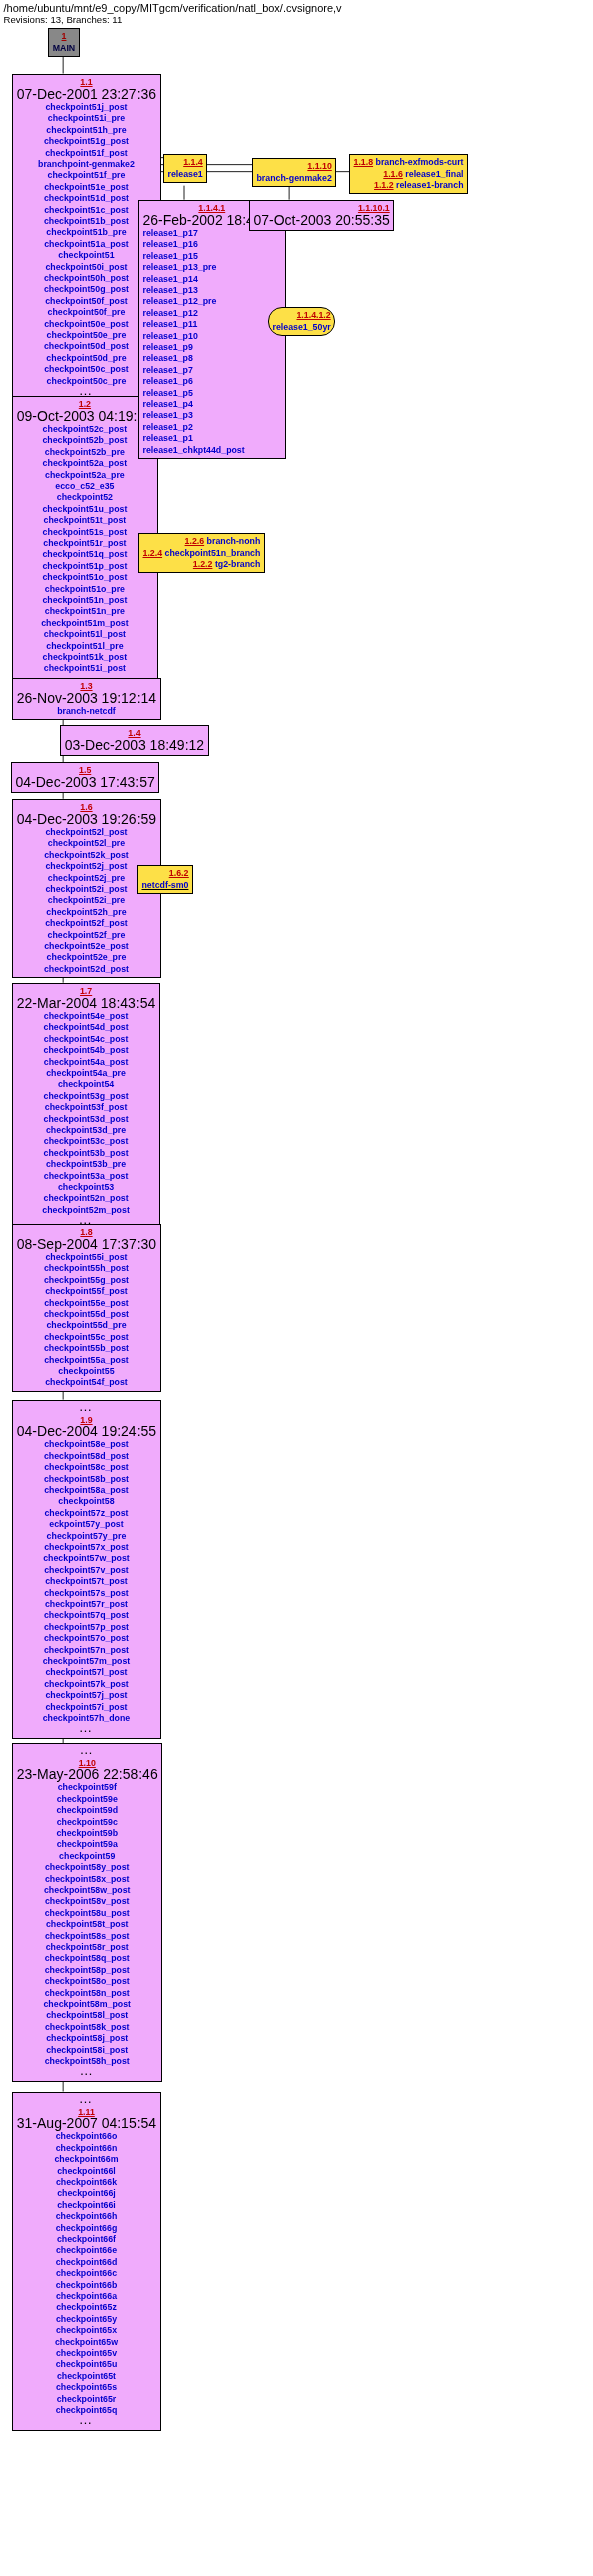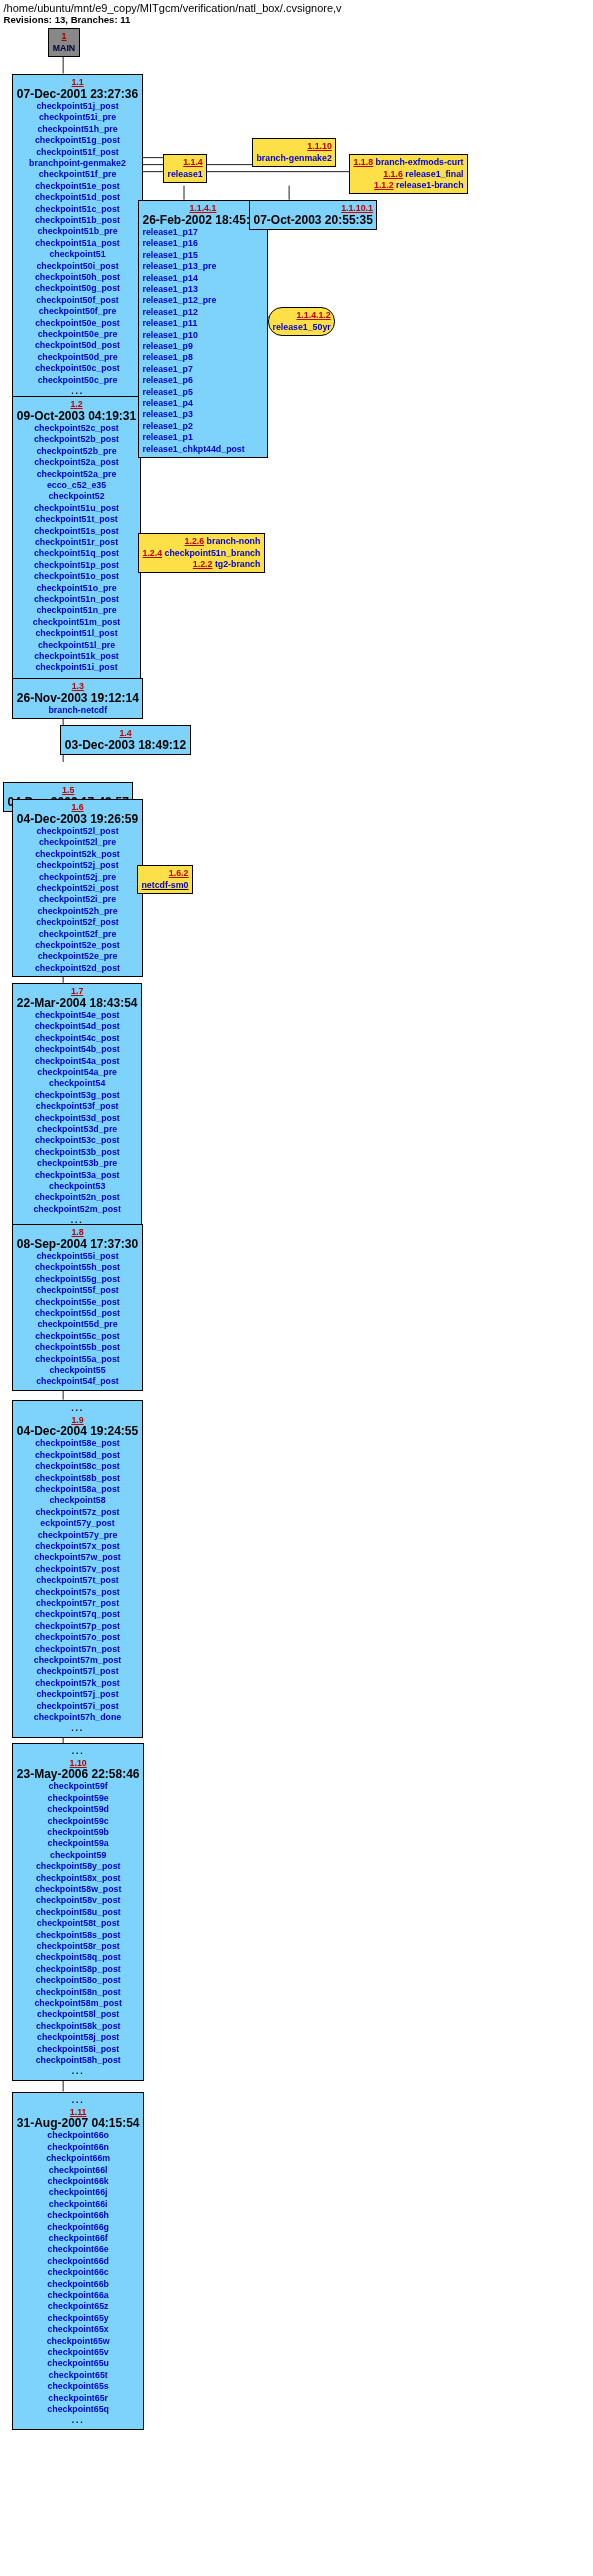--- a/index.html
+++ b/index.html
@@ -10,44 +10,43 @@
     background: #fff;
     width: 594px;
   }
   .header-path {
     font-size: 11px;
     padding: 1.8px 3.5px 0 3.5px;
   }
   .header-meta {
     font-size: 9.6px;
     padding: 0 3.5px 3.5px 3.5px;
-    font-weight: bold;
   }
   .canvas {
     position: relative;
     width: 594px;
     height: 2540px;
   }
   .box {
     position: absolute;
     border: 0.9px solid #000;
     padding: 1.8px 3.5px;
     text-align: center;
     white-space: nowrap;
     font-size: 8.8px;
     line-height: 11.4px;
   }
   .box.left-align {
     text-align: left;
   }
-  .box.green { background: #7dd3fc; }   
+  .box.green { background: #f0abfc; }   
   .box.yellow { background: #fde047; text-align: right; }  
   .box.dark { background-color: #888; } 
   .revnum { font-weight: bold; color: #c00000; text-decoration: underline; }
-  .date { color: #000; font-weight: bold; font-size:12px; }
+  .date { color: #000; font-weight: normal; font-size:14px; }
   .tag { color: #0000cc; font-weight: bold; }
   .ellipsis { font-weight: bold; color:#000; letter-spacing: 1.8px; }
   svg.lines {
     position:absolute;
     top:0;left:0;
     width:594px;
     height:2540px;
     pointer-events:none;
   }
 </style>
@@ -91,35 +90,35 @@
   <div class="box dark" style="left:48px;top:0px;width:23px;">
     <span class="revnum" style="color:#a00000">1</span><br>
     <span class="tag" style="color:#000040">MAIN</span>
   </div>
 
   <div id="chain-container">
       <div class="box green" style="left: 12.3px; top: 46px; min-width: 96px;"><span class="revnum">1.1</span><br><span class="date">07-Dec-2001 23:27:36</span><br><span class="tag">checkpoint51j_post</span><br><span class="tag">checkpoint51i_pre</span><br><span class="tag">checkpoint51h_pre</span><br><span class="tag">checkpoint51g_post</span><br><span class="tag">checkpoint51f_post</span><br><span class="tag">branchpoint-genmake2</span><br><span class="tag">checkpoint51f_pre</span><br><span class="tag">checkpoint51e_post</span><br><span class="tag">checkpoint51d_post</span><br><span class="tag">checkpoint51c_post</span><br><span class="tag">checkpoint51b_post</span><br><span class="tag">checkpoint51b_pre</span><br><span class="tag">checkpoint51a_post</span><br><span class="tag">checkpoint51</span><br><span class="tag">checkpoint50i_post</span><br><span class="tag">checkpoint50h_post</span><br><span class="tag">checkpoint50g_post</span><br><span class="tag">checkpoint50f_post</span><br><span class="tag">checkpoint50f_pre</span><br><span class="tag">checkpoint50e_post</span><br><span class="tag">checkpoint50e_pre</span><br><span class="tag">checkpoint50d_post</span><br><span class="tag">checkpoint50d_pre</span><br><span class="tag">checkpoint50c_post</span><br><span class="tag">checkpoint50c_pre</span><div class="ellipsis">...</div></div>
       <div class="box green" style="left: 12.3px; top: 368px; min-width: 96px;"><span class="revnum">1.2</span><br><span class="date">09-Oct-2003 04:19:31</span><br><span class="tag">checkpoint52c_post</span><br><span class="tag">checkpoint52b_post</span><br><span class="tag">checkpoint52b_pre</span><br><span class="tag">checkpoint52a_post</span><br><span class="tag">checkpoint52a_pre</span><br><span class="tag">ecco_c52_e35</span><br><span class="tag">checkpoint52</span><br><span class="tag">checkpoint51u_post</span><br><span class="tag">checkpoint51t_post</span><br><span class="tag">checkpoint51s_post</span><br><span class="tag">checkpoint51r_post</span><br><span class="tag">checkpoint51q_post</span><br><span class="tag">checkpoint51p_post</span><br><span class="tag">checkpoint51o_post</span><br><span class="tag">checkpoint51o_pre</span><br><span class="tag">checkpoint51n_post</span><br><span class="tag">checkpoint51n_pre</span><br><span class="tag">checkpoint51m_post</span><br><span class="tag">checkpoint51l_post</span><br><span class="tag">checkpoint51l_pre</span><br><span class="tag">checkpoint51k_post</span><br><span class="tag">checkpoint51i_post</span><div class="ellipsis">...</div></div>
       <div class="box green" style="left: 12.3px; top: 650px; min-width: 96px;"><span class="revnum">1.3</span><br><span class="date">26-Nov-2003 19:12:14</span><br><span class="tag">branch-netcdf</span></div>
       <div class="box green" style="left: 12.3px; top: 697px; min-width: 96px; margin-left: 48px;"><span class="revnum">1.4</span><br><span class="date">03-Dec-2003 18:49:12</span></div>
-      <div class="box green" style="left: 3px; top: 734px; min-width: 96px; margin-top: 20px;"><span class="revnum">1.5</span><br><span class="date">04-Dec-2003 17:43:57</span></div>
+      <div class="box green" style="left: 11px; top: 734px; min-width: 96px;"><span class="revnum">1.5</span><br><span class="date">04-Dec-2003 17:43:57</span></div>
       <div class="box green" style="left: 12.3px; top: 771px; min-width: 96px;"><span class="revnum">1.6</span><br><span class="date">04-Dec-2003 19:26:59</span><br><span class="tag">checkpoint52l_post</span><br><span class="tag">checkpoint52l_pre</span><br><span class="tag">checkpoint52k_post</span><br><span class="tag">checkpoint52j_post</span><br><span class="tag">checkpoint52j_pre</span><br><span class="tag">checkpoint52i_post</span><br><span class="tag">checkpoint52i_pre</span><br><span class="tag">checkpoint52h_pre</span><br><span class="tag">checkpoint52f_post</span><br><span class="tag">checkpoint52f_pre</span><br><span class="tag">checkpoint52e_post</span><br><span class="tag">checkpoint52e_pre</span><br><span class="tag">checkpoint52d_post</span></div>
       <div class="box green" style="left: 12.3px; top: 955px; min-width: 96px;"><span class="revnum">1.7</span><br><span class="date">22-Mar-2004 18:43:54</span><br><span class="tag">checkpoint54e_post</span><br><span class="tag">checkpoint54d_post</span><br><span class="tag">checkpoint54c_post</span><br><span class="tag">checkpoint54b_post</span><br><span class="tag">checkpoint54a_post</span><br><span class="tag">checkpoint54a_pre</span><br><span class="tag">checkpoint54</span><br><span class="tag">checkpoint53g_post</span><br><span class="tag">checkpoint53f_post</span><br><span class="tag">checkpoint53d_post</span><br><span class="tag">checkpoint53d_pre</span><br><span class="tag">checkpoint53c_post</span><br><span class="tag">checkpoint53b_post</span><br><span class="tag">checkpoint53b_pre</span><br><span class="tag">checkpoint53a_post</span><br><span class="tag">checkpoint53</span><br><span class="tag">checkpoint52n_post</span><br><span class="tag">checkpoint52m_post</span><div class="ellipsis">...</div></div>
       <div class="box green" style="left: 12.3px; top: 1196px; min-width: 96px;"><span class="revnum">1.8</span><br><span class="date">08-Sep-2004 17:37:30</span><br><span class="tag">checkpoint55i_post</span><br><span class="tag">checkpoint55h_post</span><br><span class="tag">checkpoint55g_post</span><br><span class="tag">checkpoint55f_post</span><br><span class="tag">checkpoint55e_post</span><br><span class="tag">checkpoint55d_post</span><br><span class="tag">checkpoint55d_pre</span><br><span class="tag">checkpoint55c_post</span><br><span class="tag">checkpoint55b_post</span><br><span class="tag">checkpoint55a_post</span><br><span class="tag">checkpoint55</span><br><span class="tag">checkpoint54f_post</span></div>
       <div class="box green" style="left: 12.3px; top: 1372px; min-width: 96px;"><div class="ellipsis">...</div><span class="revnum">1.9</span><br><span class="date">04-Dec-2004 19:24:55</span><br><span class="tag">checkpoint58e_post</span><br><span class="tag">checkpoint58d_post</span><br><span class="tag">checkpoint58c_post</span><br><span class="tag">checkpoint58b_post</span><br><span class="tag">checkpoint58a_post</span><br><span class="tag">checkpoint58</span><br><span class="tag">checkpoint57z_post</span><br><span class="tag">eckpoint57y_post</span><br><span class="tag">checkpoint57y_pre</span><br><span class="tag">checkpoint57x_post</span><br><span class="tag">checkpoint57w_post</span><br><span class="tag">checkpoint57v_post</span><br><span class="tag">checkpoint57t_post</span><br><span class="tag">checkpoint57s_post</span><br><span class="tag">checkpoint57r_post</span><br><span class="tag">checkpoint57q_post</span><br><span class="tag">checkpoint57p_post</span><br><span class="tag">checkpoint57o_post</span><br><span class="tag">checkpoint57n_post</span><br><span class="tag">checkpoint57m_post</span><br><span class="tag">checkpoint57l_post</span><br><span class="tag">checkpoint57k_post</span><br><span class="tag">checkpoint57j_post</span><br><span class="tag">checkpoint57i_post</span><br><span class="tag">checkpoint57h_done</span><div class="ellipsis">...</div></div>
       <div class="box green" style="left: 12.3px; top: 1715px; min-width: 96px;"><div class="ellipsis">...</div><span class="revnum">1.10</span><br><span class="date">23-May-2006 22:58:46</span><br><span class="tag">checkpoint59f</span><br><span class="tag">checkpoint59e</span><br><span class="tag">checkpoint59d</span><br><span class="tag">checkpoint59c</span><br><span class="tag">checkpoint59b</span><br><span class="tag">checkpoint59a</span><br><span class="tag">checkpoint59</span><br><span class="tag">checkpoint58y_post</span><br><span class="tag">checkpoint58x_post</span><br><span class="tag">checkpoint58w_post</span><br><span class="tag">checkpoint58v_post</span><br><span class="tag">checkpoint58u_post</span><br><span class="tag">checkpoint58t_post</span><br><span class="tag">checkpoint58s_post</span><br><span class="tag">checkpoint58r_post</span><br><span class="tag">checkpoint58q_post</span><br><span class="tag">checkpoint58p_post</span><br><span class="tag">checkpoint58o_post</span><br><span class="tag">checkpoint58n_post</span><br><span class="tag">checkpoint58m_post</span><br><span class="tag">checkpoint58l_post</span><br><span class="tag">checkpoint58k_post</span><br><span class="tag">checkpoint58j_post</span><br><span class="tag">checkpoint58i_post</span><br><span class="tag">checkpoint58h_post</span><div class="ellipsis">...</div></div>
       <div class="box green" style="left: 12.3px; top: 2064px; min-width: 96px;"><div class="ellipsis">...</div><span class="revnum">1.11</span><br><span class="date">31-Aug-2007 04:15:54</span><br><span class="tag">checkpoint66o</span><br><span class="tag">checkpoint66n</span><br><span class="tag">checkpoint66m</span><br><span class="tag">checkpoint66l</span><br><span class="tag">checkpoint66k</span><br><span class="tag">checkpoint66j</span><br><span class="tag">checkpoint66i</span><br><span class="tag">checkpoint66h</span><br><span class="tag">checkpoint66g</span><br><span class="tag">checkpoint66f</span><br><span class="tag">checkpoint66e</span><br><span class="tag">checkpoint66d</span><br><span class="tag">checkpoint66c</span><br><span class="tag">checkpoint66b</span><br><span class="tag">checkpoint66a</span><br><span class="tag">checkpoint65z</span><br><span class="tag">checkpoint65y</span><br><span class="tag">checkpoint65x</span><br><span class="tag">checkpoint65w</span><br><span class="tag">checkpoint65v</span><br><span class="tag">checkpoint65u</span><br><span class="tag">checkpoint65t</span><br><span class="tag">checkpoint65s</span><br><span class="tag">checkpoint65r</span><br><span class="tag">checkpoint65q</span><div class="ellipsis">...</div></div>
     </div>
 
   <div class="box yellow" style="left:163px;top:126px;">
     <span class="revnum">1.1.4</span><br>
     <span class="tag">release1</span>
   </div>
 
-  <div class="box yellow" style="left:252px;top:110px;">
+  <div class="box yellow" style="left:252px;top:130px;">
     <span class="revnum">1.1.10</span><br>
     <span class="tag">branch-genmake2</span>
   </div>
 
   <div class="box yellow left-align" style="left:349px;top:126px;" id="b11text"><span class="revnum">1.1.8</span> <span class="tag">branch-exfmods-curt</span><br><span class="revnum">1.1.6</span> <span class="tag">release1_final</span><br><span class="revnum">1.1.2</span> <span class="tag">release1-branch</span><br></div>
 
   <div class="box green left-align" style="left:138px;top:172px;" id="r1141"><div style="text-align:center"><span class="revnum">1.1.4.1</span></div><div style="text-align:center"><span class="date">26-Feb-2002 18:45:23</span></div><span class="tag">release1_p17</span><br><span class="tag">release1_p16</span><br><span class="tag">release1_p15</span><br><span class="tag">release1_p13_pre</span><br><span class="tag">release1_p14</span><br><span class="tag">release1_p13</span><br><span class="tag">release1_p12_pre</span><br><span class="tag">release1_p12</span><br><span class="tag">release1_p11</span><br><span class="tag">release1_p10</span><br><span class="tag">release1_p9</span><br><span class="tag">release1_p8</span><br><span class="tag">release1_p7</span><br><span class="tag">release1_p6</span><br><span class="tag">release1_p5</span><br><span class="tag">release1_p4</span><br><span class="tag">release1_p3</span><br><span class="tag">release1_p2</span><br><span class="tag">release1_p1</span><br><span class="tag">release1_chkpt44d_post</span><br></div>
 
   <div class="box green left-align" style="left:249px;top:172px;">
     <span class="revnum" style="text-align:right;display:block">1.1.10.1</span>

